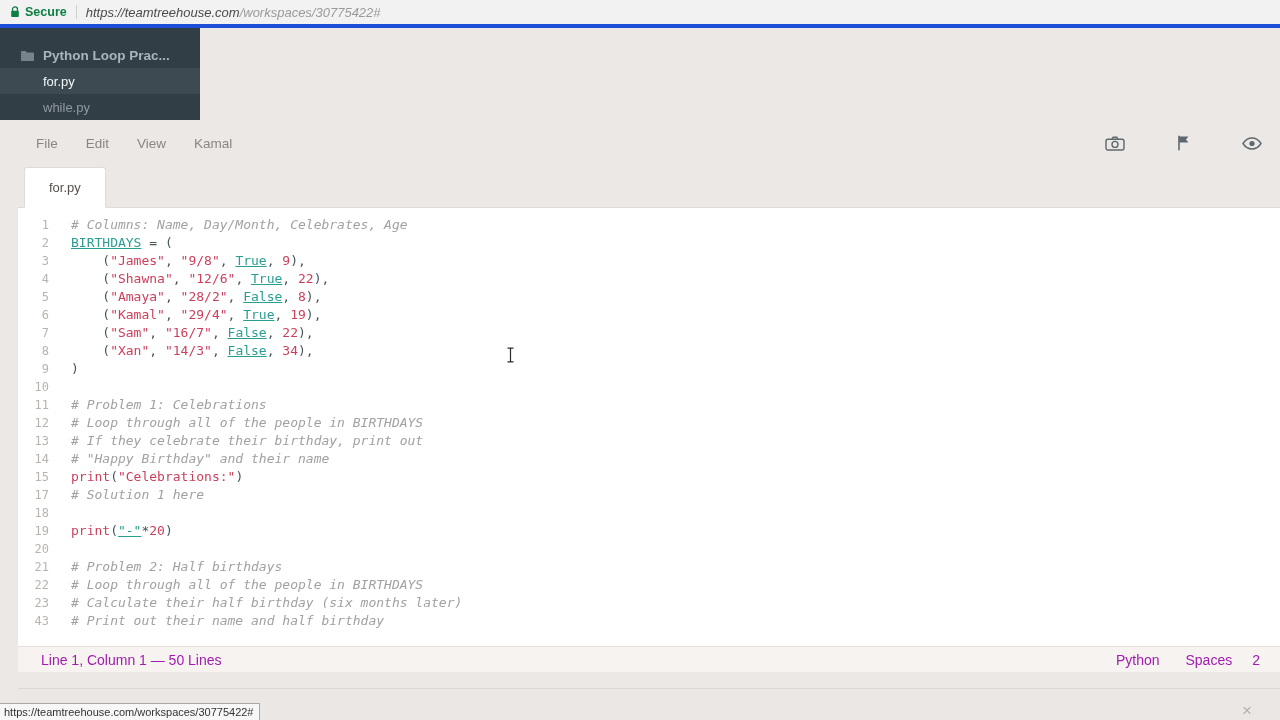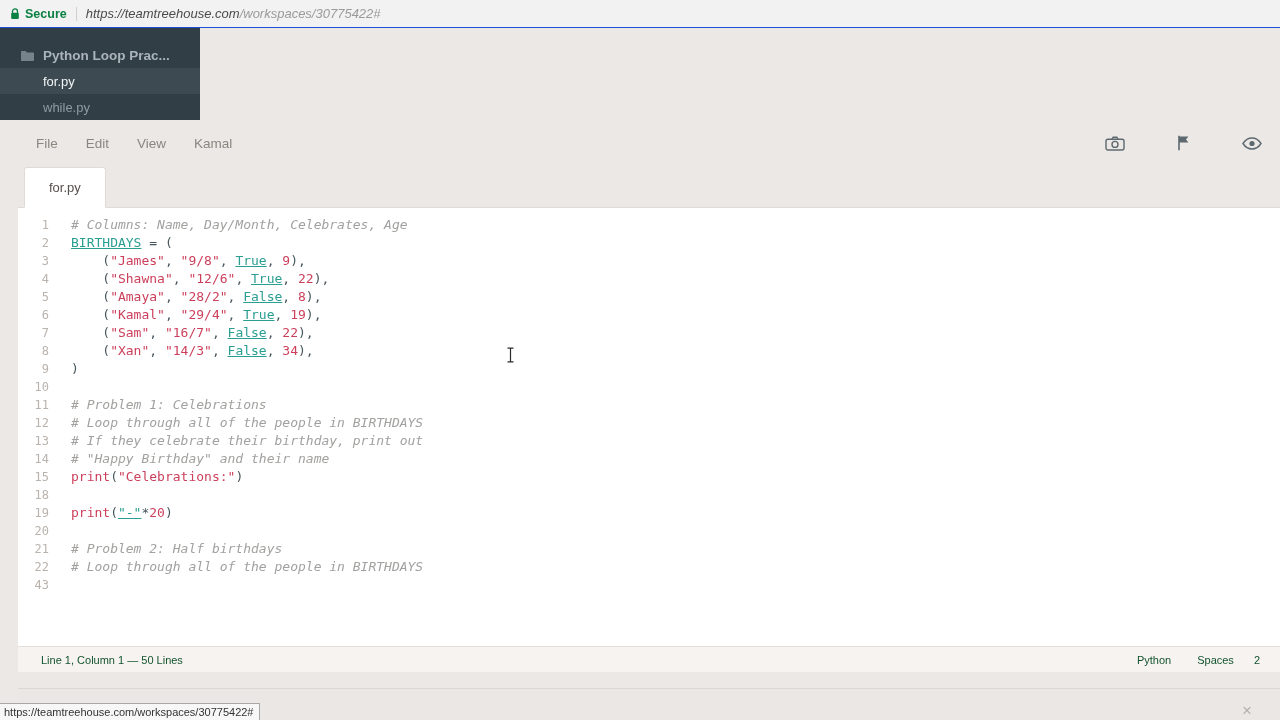--- a/index.html
+++ b/index.html
@@ -5,21 +5,21 @@
   * { margin:0; padding:0; box-sizing:border-box; }
   html,body { width:1280px; height:720px; }
   body {
     position:relative; overflow:hidden;
     font-family:"Liberation Sans", sans-serif;
     background:#ece8e5;
   }
 
   
   .browser-bar{
-    height:28px; background:#f2f2f2; border-bottom:1px solid #1d4ed8;
+    height:28px; background:#f2f2f2; border-bottom:4px solid #1d4ed8;
     display:flex; align-items:center; padding:0 10px; gap:9px;
   }
   .secure-badge{ display:flex; align-items:center; gap:5px;
     color:#0b8043; font-size:12.5px; font-weight:bold; }
   .bar-divider{ width:1px; height:14px; background:#cfcfcf; }
   .address-bar{ font-size:13px; color:#4a4a4a; display:flex; align-items:center;font-style:italic; }
   .address-bar .url-path{ color:#9a9a9a; }
 
   
   .app{ display:flex; height:692px;flex-direction:column; }
@@ -54,21 +54,21 @@
   .gutter{ width:40px; flex:none; text-align:right; padding-right:9px;
     color:#b9b3ae; font-size:12px; line-height:18px; }
   .codetext{ padding-left:13px; line-height:18px; white-space:pre; }
   .tok-c{ color:#a2a19f; font-style:italic; }
   .tok-p{ color:#47555c; }
   .tok-n, .tok-k{ color:#2a9e91;text-decoration:underline; }
   .tok-s, .tok-d, .tok-f{ color:#cc3f5b; }
 
   .editor-status{ height:26px; flex:none; background:#f6f3f1;
     border-top:1px solid #e3dedb; display:flex; align-items:center;
-    padding:0 20px 0 23px; font-size:11px; color:#14532d; }
+    padding:0 20px 0 23px; font-size:14px; color:#a21caf; }
   .es-right{ margin-left:auto; display:flex; align-items:center; gap:26px; }
   .spaces-wrap{ display:flex; gap:20px;text-align:right; }
 
   
   .console{ margin-top:16px; flex:1; display:flex; flex-direction:column;
     border-top:1px solid #ddd8d4; }
   .console-header{ height:44px; flex:none; display:flex; align-items:center;
     padding:0 28px 0 23px; background:#ebe7e4; border-bottom:1px solid #e2ddd9;
     color:#6d6660; font-size:14px; font-weight:bold; }
   .console-close{ margin-left:auto; color:#b5b0ac; font-size:17px;
@@ -215,41 +215,50 @@
         </div>
         <div class="line">
           <span class="gutter">14</span>
           <span class="codetext"><span class="tok-c"># "Happy Birthday" and their name</span></span>
         </div>
         <div class="line">
           <span class="gutter">15</span>
           <span class="codetext"><span class="tok-f">print</span><span class="tok-p">(</span><span class="tok-s">"Celebrations:"</span><span class="tok-p">)</span></span>
         </div>
         <div class="line">
+          <span class="gutter">17</span>
+          <span class="codetext"><span class="tok-c"># Solution 1 here</span></span>
+        </div>
+        <div class="line">
           <span class="gutter">18</span>
           <span class="codetext"></span>
         </div>
         <div class="line">
           <span class="gutter">19</span>
           <span class="codetext"><span class="tok-f">print</span><span class="tok-p">(</span><span class="tok-k">"-"</span><span class="tok-p">*</span><span class="tok-d">20</span><span class="tok-p">)</span></span>
         </div>
         <div class="line">
           <span class="gutter">20</span>
           <span class="codetext"></span>
         </div>
         <div class="line">
           <span class="gutter">21</span>
           <span class="codetext"><span class="tok-c"># Problem 2: Half birthdays</span></span>
         </div>
         <div class="line">
           <span class="gutter">22</span>
           <span class="codetext"><span class="tok-c"># Loop through all of the people in BIRTHDAYS</span></span>
         </div>
         <div class="line">
+          <span class="gutter">23</span>
+          <span class="codetext"><span class="tok-c"># Calculate their half birthday (six months later)</span></span>
+        </div>
+        <div class="line">
           <span class="gutter">43</span>
+          <span class="codetext"><span class="tok-c"># Print out their name and half birthday</span></span>
         </div>
       </div>
 
     <div class="editor-status">
       <span>Line 1, Column 1 — 50 Lines</span>
       <span class="es-right">
         <span>Python</span>
         <span class="spaces-wrap">
           <span>Spaces</span>
           <span>2</span>

